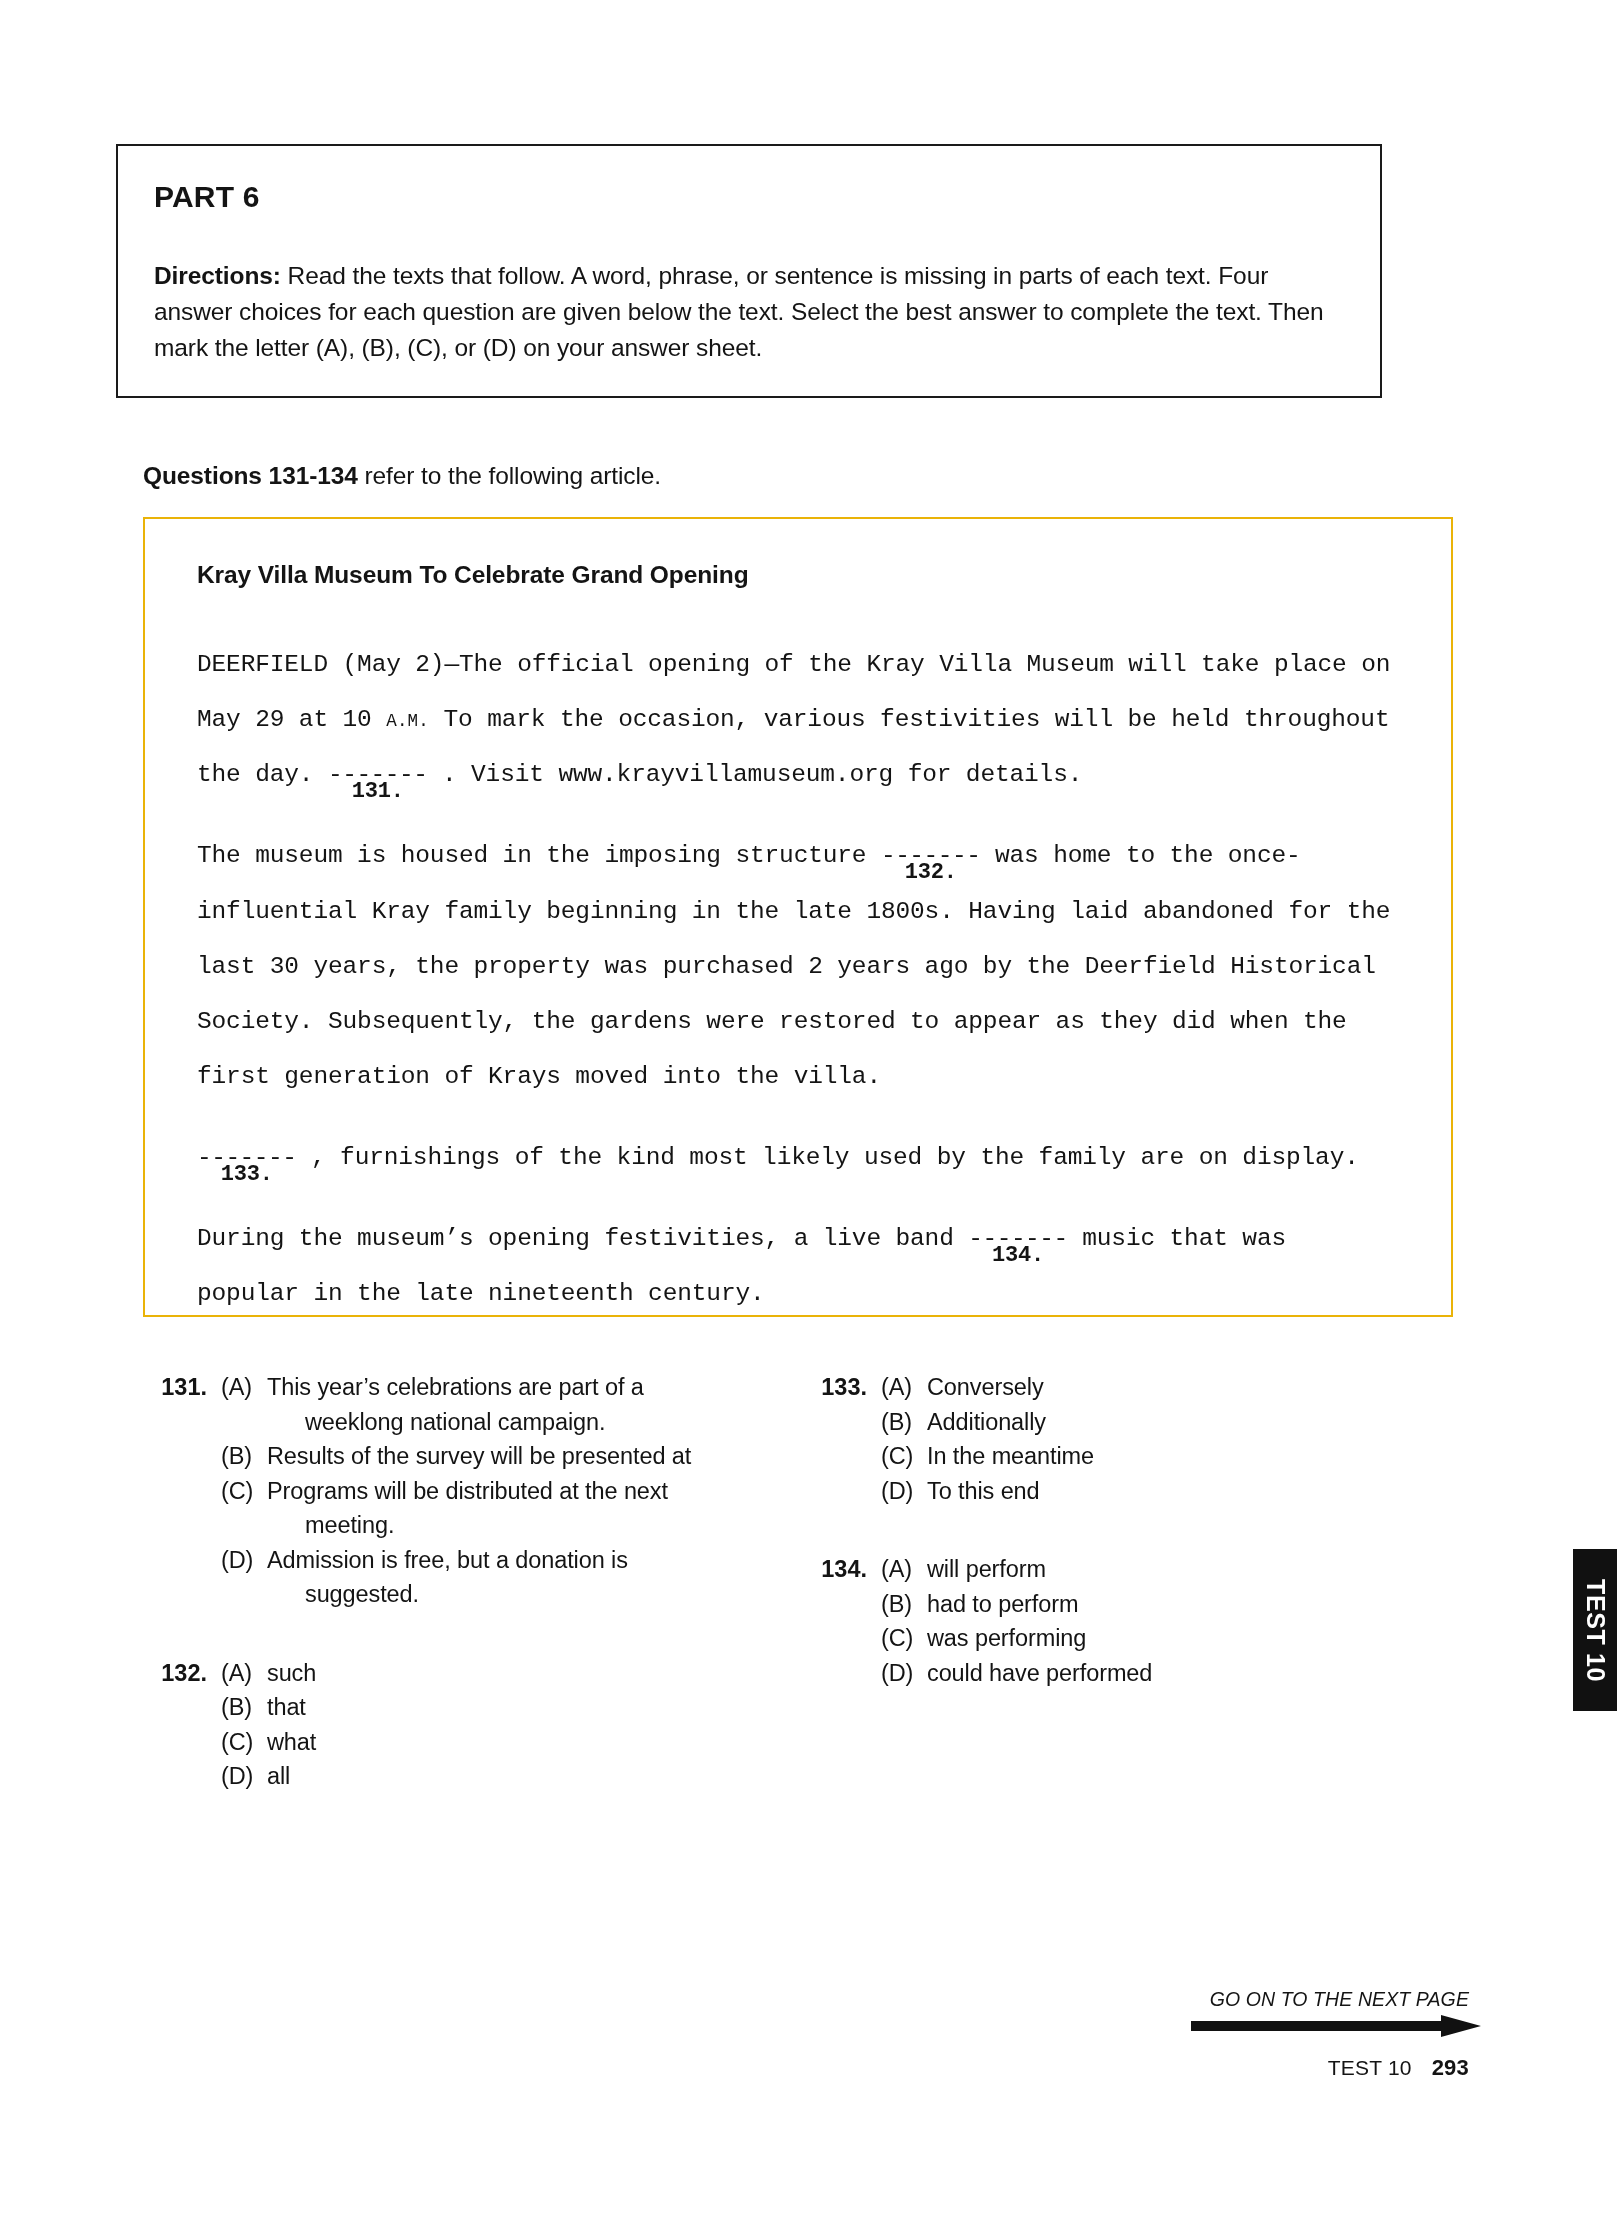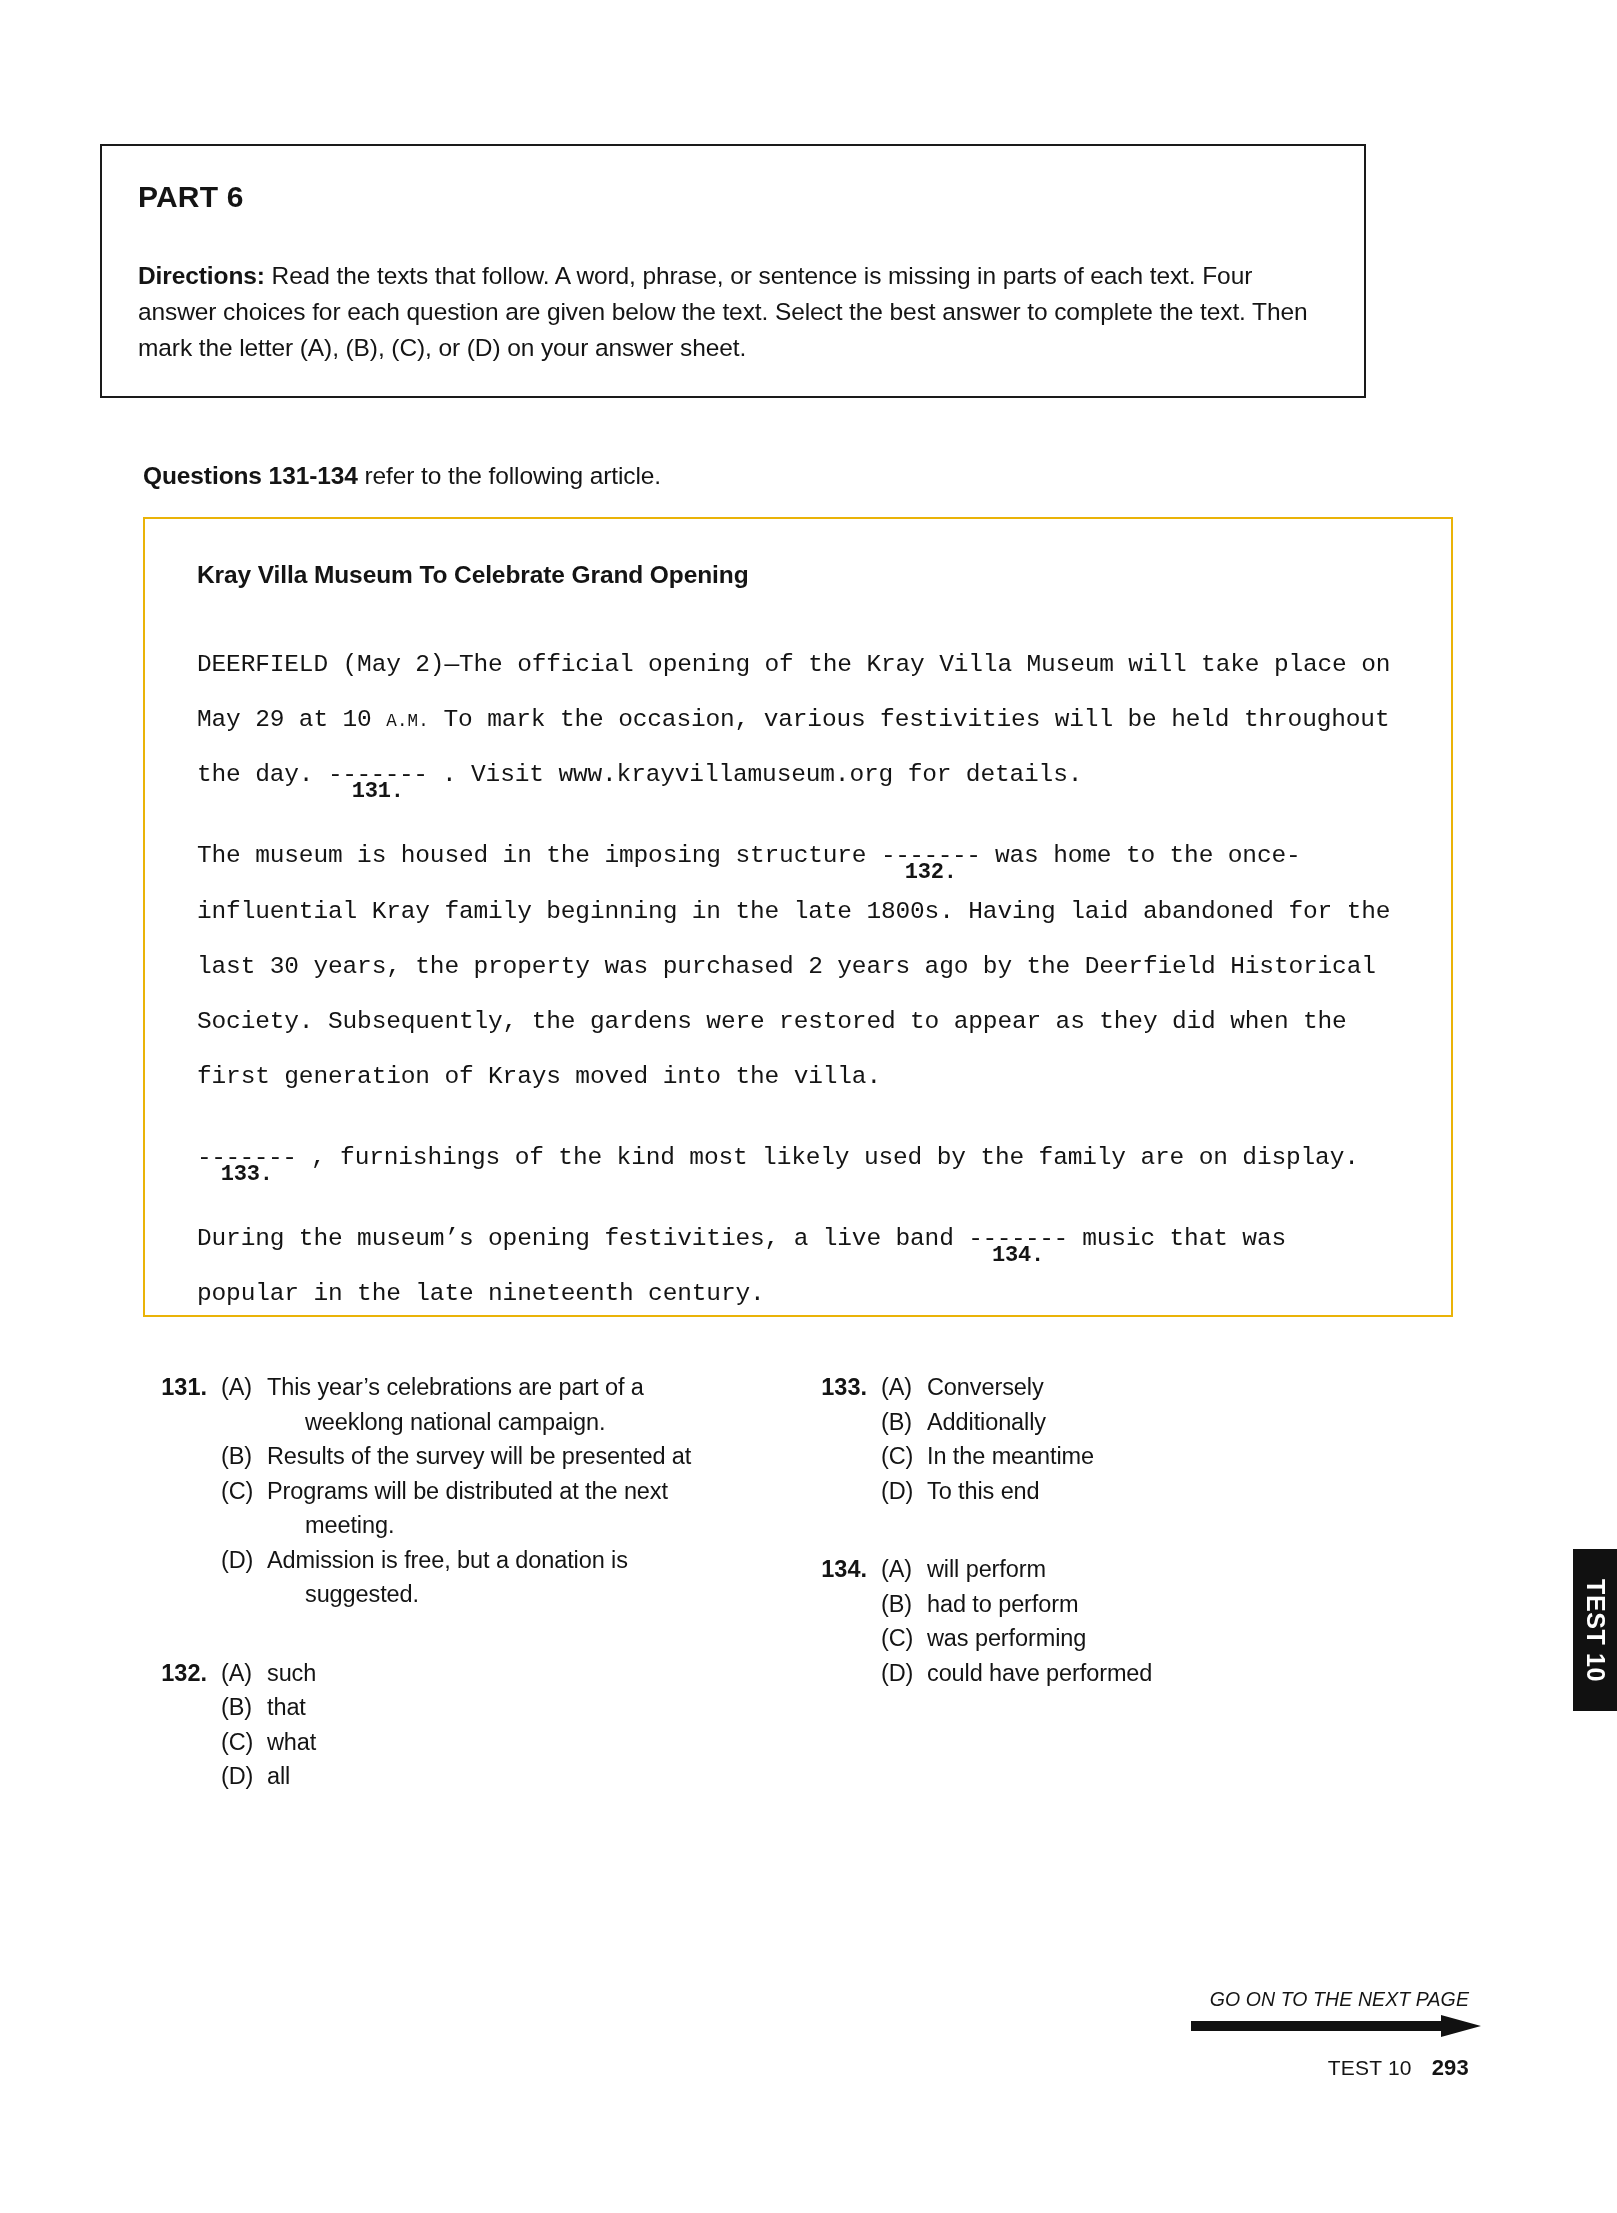--- a/index.html
+++ b/index.html
@@ -19,21 +19,21 @@
   
   #page {
     position: absolute;
     inset: 0;
     background: #ffffff;
   }
 
   
   .directions-box {
     position: absolute;
-    left: 100px;
+    left: 116px;
     top: 144px;
     width: 1266px;
     box-sizing: border-box;
     border: 2px solid #1a1a1a;
     padding: 34px 34px 30px 36px;
   }
   .part-title {
     font-size: 30px;
     font-weight: bold;
     letter-spacing: 0.2px;

